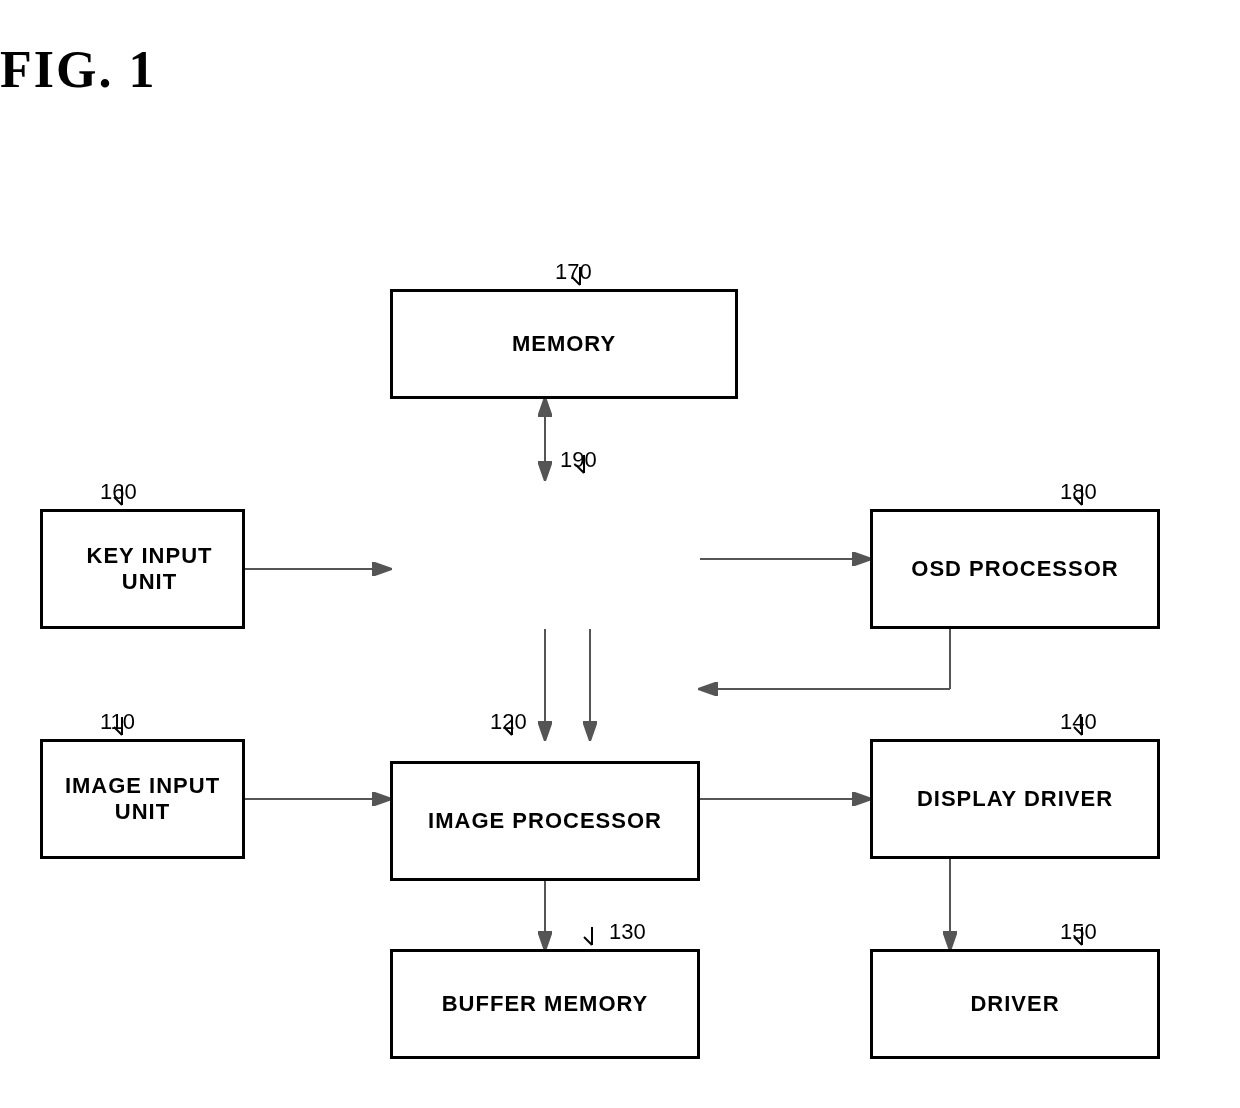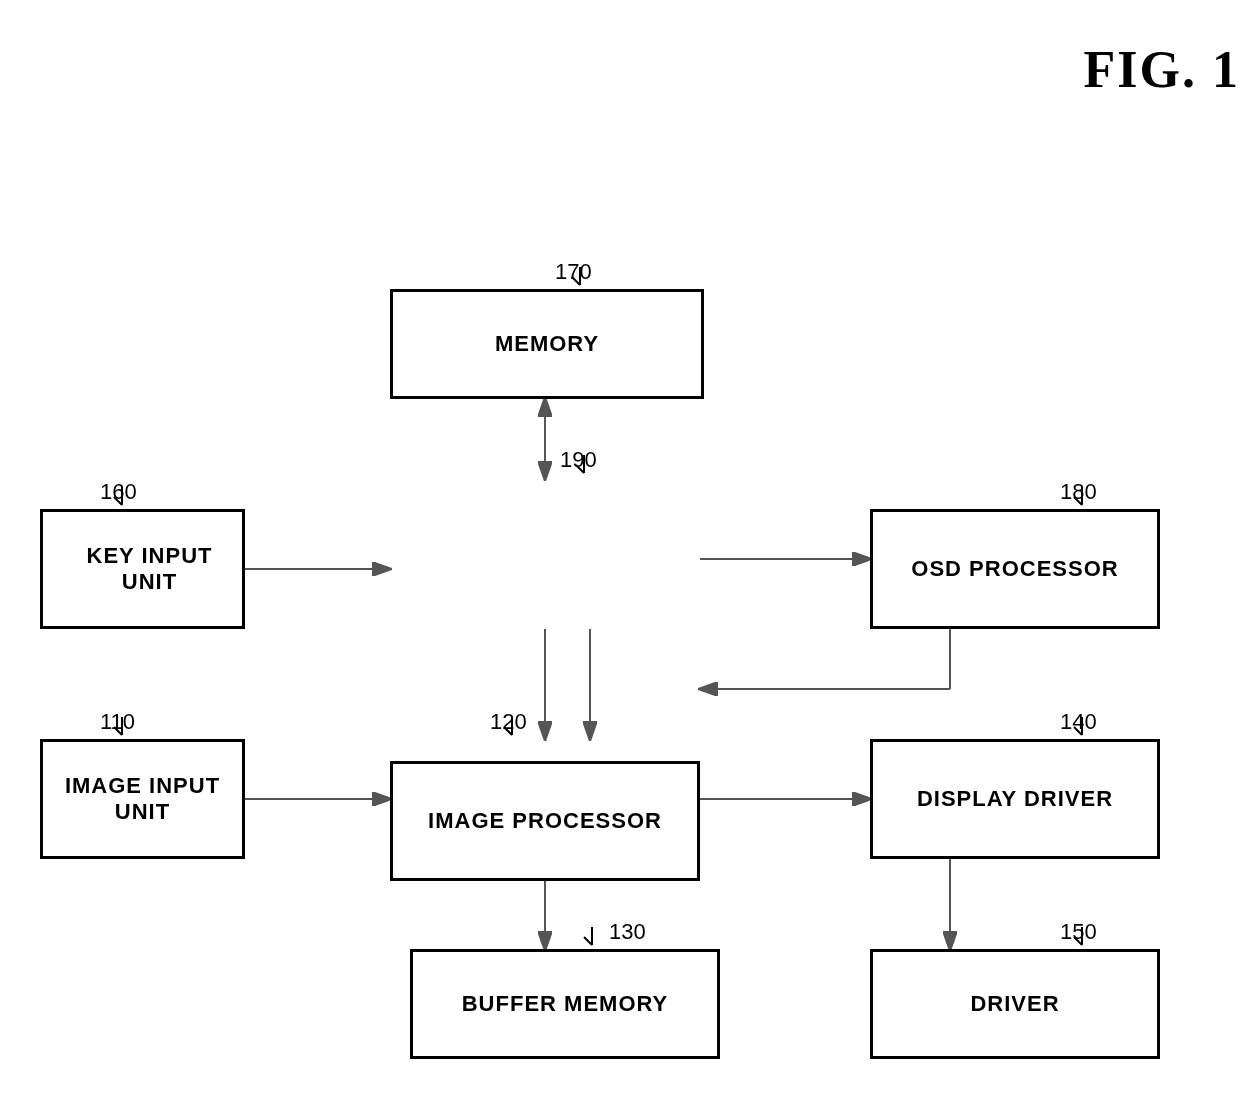--- a/index.html
+++ b/index.html
@@ -5,21 +5,21 @@
     * { box-sizing: border-box; margin: 0; padding: 0; }
     body {
       background: #ffffff;
       font-family: 'Arial', sans-serif;
       width: 1240px;
       height: 1108px;
       overflow: hidden;
       position: relative;
     }
     .page-title {
-      text-align: right;
+      text-align: left;
       font-size: 52px;
       font-weight: bold;
       padding-top: 40px;
       letter-spacing: 2px;
       font-family: 'Times New Roman', serif;
     }
     .diagram-container {
       position: relative;
       width: 1240px;
       height: 1020px;
@@ -94,21 +94,21 @@
 
     <line x1="245" y1="680" x2="390" y2="680" marker-end="url(#arrowhead)" stroke="#555" stroke-width="2"></line>
 
     <line x1="700" y1="680" x2="870" y2="680" marker-end="url(#arrowhead)" stroke="#555" stroke-width="2"></line>
 
     <line x1="545" y1="740" x2="545" y2="830" marker-end="url(#arrowhead)" marker-start="url(#arrowhead-rev)" stroke="#555" stroke-width="2"></line>
 
     <line x1="950" y1="720" x2="950" y2="830" marker-end="url(#arrowhead)" stroke="#555" stroke-width="2"></line>
   </svg>
 
-  <div class="block" style="left:390px; top:170px; width:314px; height:110px;">MEMORY</div>
+  <div class="block" style="left:390px; top:170px; width:348px; height:110px;">MEMORY</div>
   <span class="label" style="left:555px; top:140px;">170</span>
 
   <svg style="position:absolute;left:570px;top:148px;width:30px;height:22px;overflow:visible;">
     <line x1="10" y1="0" x2="10" y2="18" stroke="#000" stroke-width="2"></line>
     <line x1="10" y1="18" x2="2" y2="10" stroke="#000" stroke-width="2"></line>
   </svg>
 
   <span class="label" style="left:560px; top:328px;">190</span>
   <svg style="position:absolute;left:574px;top:336px;width:30px;height:22px;overflow:visible;">
     <line x1="10" y1="0" x2="10" y2="18" stroke="#000" stroke-width="2"></line>
@@ -129,21 +129,21 @@
     <line x1="10" y1="18" x2="2" y2="10" stroke="#000" stroke-width="2"></line>
   </svg>
 
   <div class="block" style="left:390px; top:620px; width:310px; height:120px;margin-top:22px;">IMAGE PROCESSOR</div>
   <span class="label" style="left:490px; top:590px;">120</span>
   <svg style="position:absolute;left:502px;top:598px;width:30px;height:22px;overflow:visible;">
     <line x1="10" y1="0" x2="10" y2="18" stroke="#000" stroke-width="2"></line>
     <line x1="10" y1="18" x2="2" y2="10" stroke="#000" stroke-width="2"></line>
   </svg>
 
-  <div class="block" style="left:390px; top:830px; width:310px; height:110px;margin-left:20px;">BUFFER MEMORY</div>
+  <div class="block" style="left:390px; top:830px; width:310px; height:110px;">BUFFER MEMORY</div>
   <span class="label" style="left:570px; top:800px;margin-left:39px;">130</span>
   <svg style="position:absolute;left:582px;top:808px;width:30px;height:22px;overflow:visible;">
     <line x1="10" y1="0" x2="10" y2="18" stroke="#000" stroke-width="2"></line>
     <line x1="10" y1="18" x2="2" y2="10" stroke="#000" stroke-width="2"></line>
   </svg>
 
   <div class="block" style="left:870px; top:390px; width:290px; height:120px;text-align:right;">OSD PROCESSOR</div>
   <span class="label" style="left:1060px; top:360px;">180</span>
   <svg style="position:absolute;left:1072px;top:368px;width:30px;height:22px;overflow:visible;">
     <line x1="10" y1="0" x2="10" y2="18" stroke="#000" stroke-width="2"></line>

